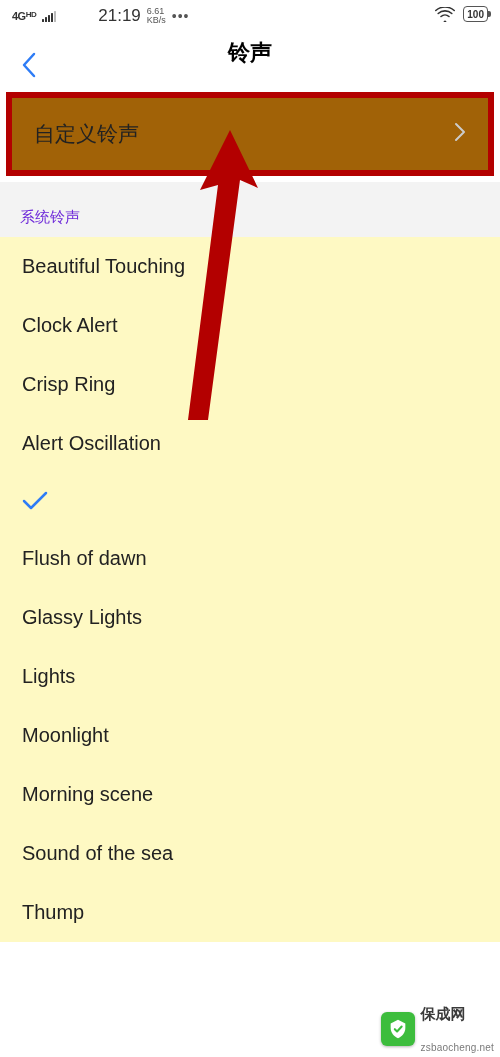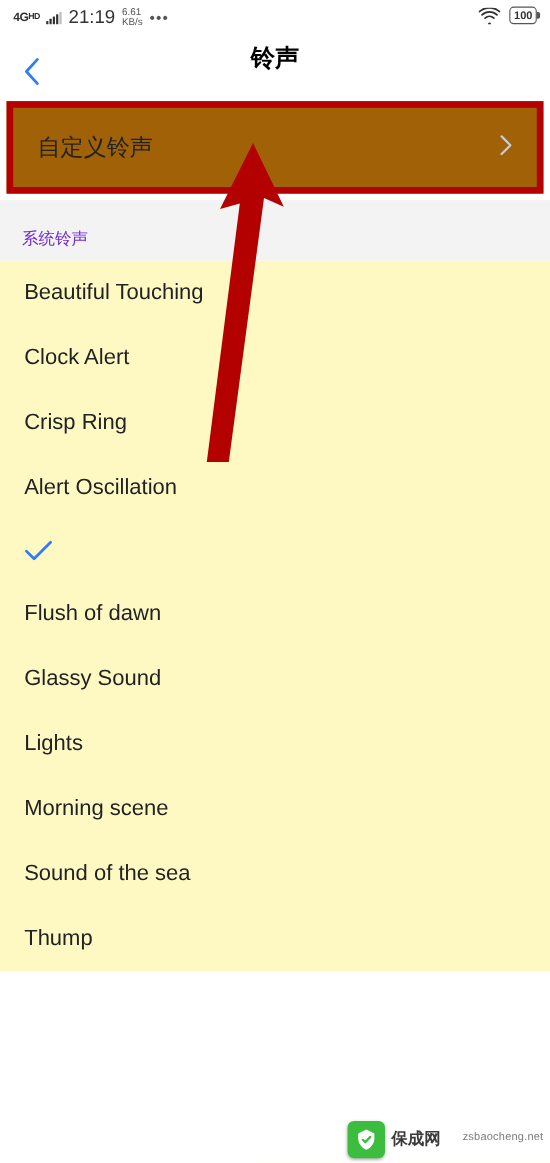--- a/index.html
+++ b/index.html
@@ -33,21 +33,21 @@
     .signal-bars span {
       width: 2px;
       background: #333;
       border-radius: 0.5px;
     }
     .signal-bars span:nth-child(1){height:3px;}
     .signal-bars span:nth-child(2){height:5px;}
     .signal-bars span:nth-child(3){height:7px;}
     .signal-bars span:nth-child(4){height:9px;}
     .signal-bars span:nth-child(5){height:11px; background:#bbb;}
-    .time { font-size: 17px; font-weight: 500; }
+    .time { font-size: 17px; font-weight: 500; margin-left: 36px; }
     .speed-box { display:flex; flex-direction:column; line-height:1; font-size:9px; color:#555; }
     .dots { font-size: 14px; letter-spacing: 1px; color:#555; }
     .status-right { display:flex; align-items:center; gap:8px; }
     .wifi-icon svg { display:block; }
     .battery {
       display:flex; align-items:center;
       border:1.5px solid #555; border-radius:4px;
       padding:1px 3px; height:16px; position:relative;
       font-size:10px; font-weight:600; color:#333;
     }
@@ -113,21 +113,21 @@
       padding:4px 6px;
       z-index:60;
     }
     .wm-badge{
       width:34px; height:34px; border-radius:6px;
       background:#3DBD3D;
       display:flex; align-items:center; justify-content:center;
       box-shadow:0 1px 3px rgba(0,0,0,0.3);
     }
     .wm-badge svg{display:block;}
-    .wm-text{ display:flex; line-height:1.1;gap:20px; }
+    .wm-text{ display:flex; flex-direction:column; line-height:1.1;gap:20px; }
     .wm-text .cn{ font-size:15px; font-weight:700; color:#3a3a3a; }
     .wm-text .en{ font-size:10px; color:#7a7a7a; letter-spacing:0.2px;}
   </style>
 </head>
 <body>
 
 <div class="status-bar">
   <div class="status-left">
     <span class="sig-label">
       <span>4G</span><sup>HD</sup>
@@ -201,24 +201,27 @@
       <span class="check">
         <svg width="26" height="20" viewBox="0 0 26 20">
           <polyline points="2,10 9,17 24,2" fill="none" stroke="#2E7CF6" stroke-width="2.5" stroke-linecap="round" stroke-linejoin="round"></polyline>
         </svg>
       </span>
     </div>
     <div class="list-item">
       <span>Flush of dawn</span>
     </div>
     <div class="list-item">
-      <span>Glassy Sound</span>
+      <span>Glassy Lights</span>
     </div>
     <div class="list-item">
       <span>Lights</span>
+    </div>
+    <div class="list-item">
+      <span>Moonlight</span>
     </div>
     <div class="list-item">
       <span>Morning scene</span>
     </div>
     <div class="list-item">
       <span>Sound of the sea</span>
     </div>
     <div class="list-item">
       <span>Thump</span>
     </div>

